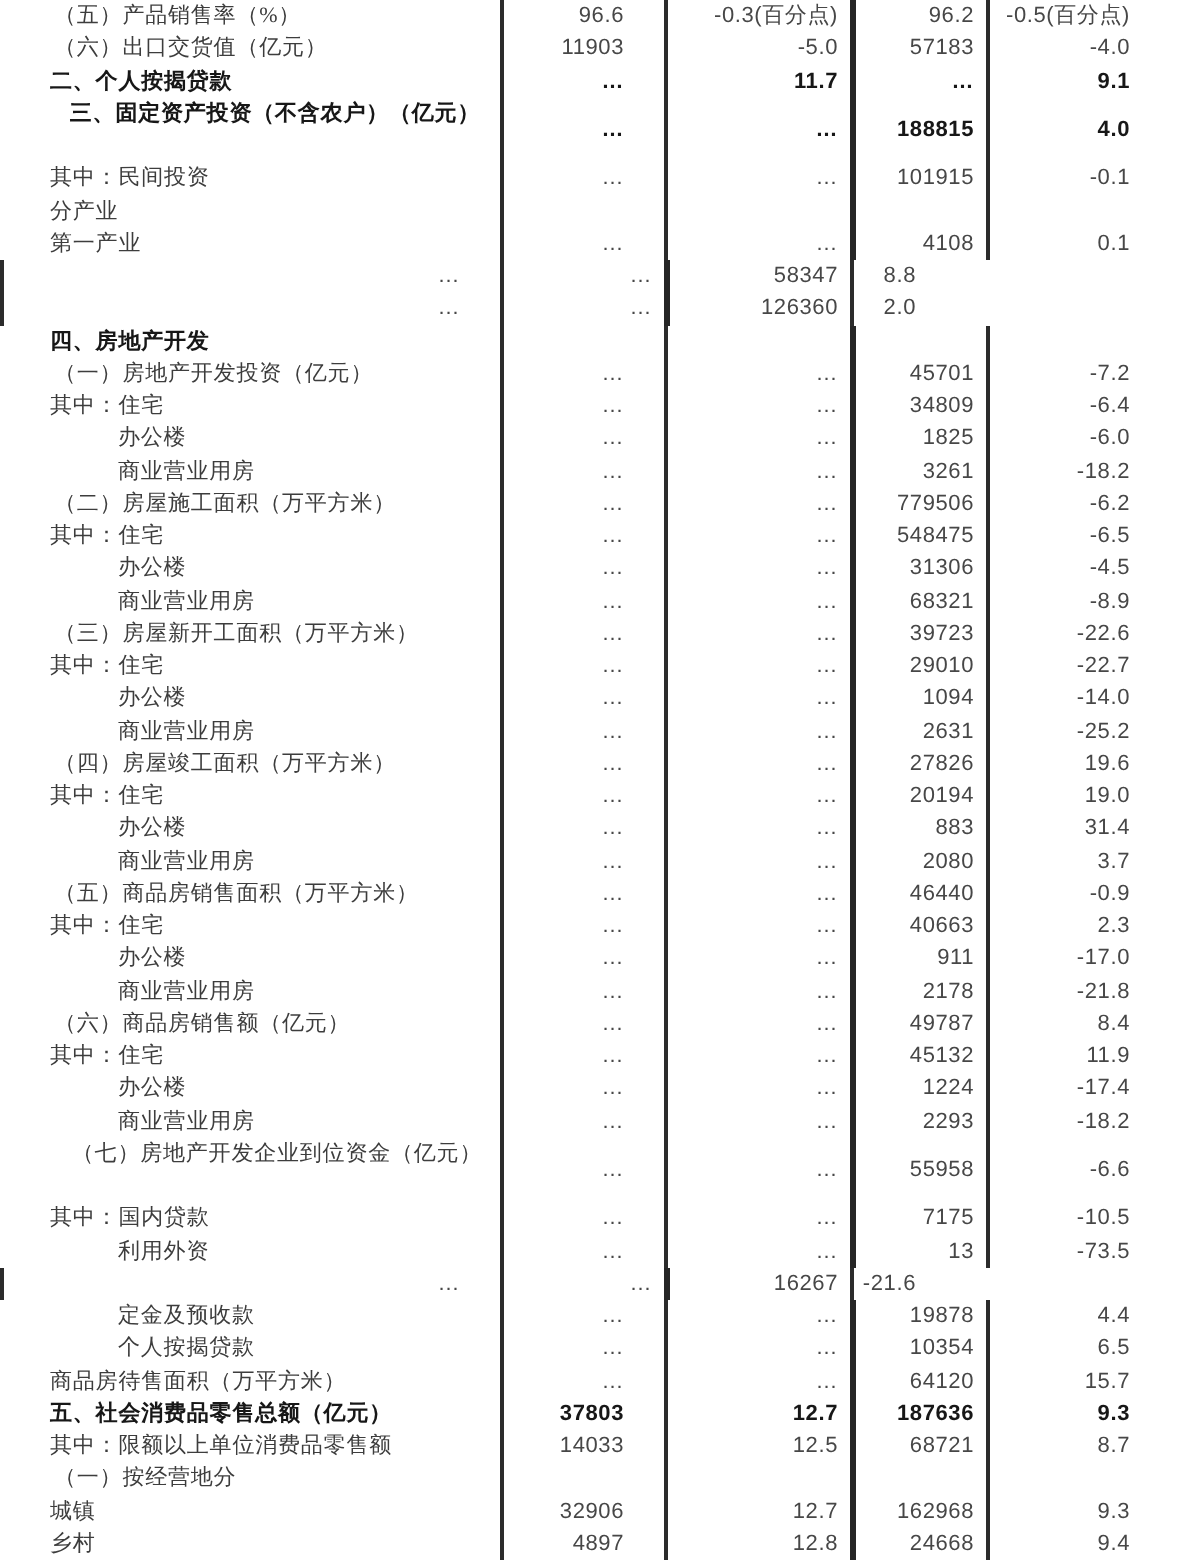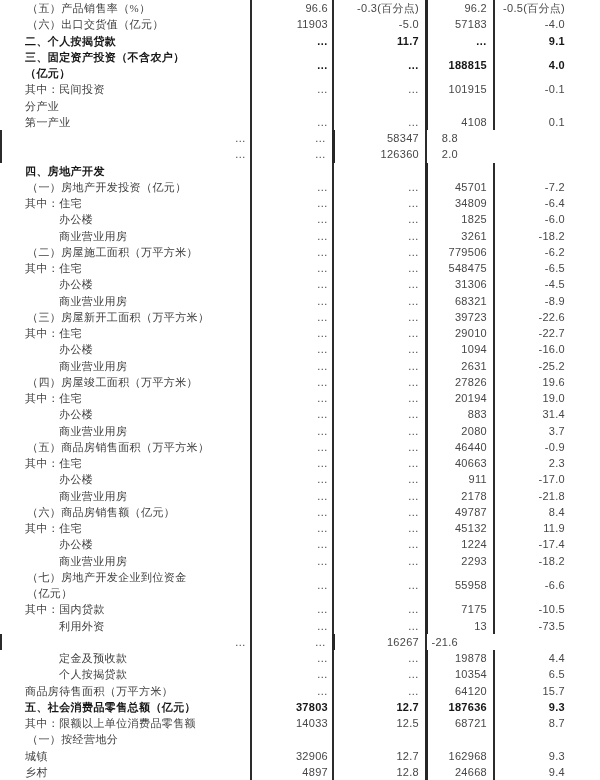--- a/index.html
+++ b/index.html
@@ -32,36 +32,35 @@
     overflow: hidden;
     line-height: 16.25px;
   }
   .label {
     font-size: 11px;
     color: #3d3d3d;
     white-space: nowrap;
     letter-spacing: 0.4px;
   }
   .two-line .label {
-    flex-direction: column;
     align-items: flex-start;
     justify-content: center;
   }
   .indent-a { padding-left: 25px; }
   .indent-b { padding-left: 27px; }
   .indent-c { padding-left: 59px; }
   .num {
     font-family: "Liberation Sans", sans-serif;
     font-size: 11px;
     color: #474747;
     justify-content: flex-end;
     white-space: nowrap;
     letter-spacing: 0.3px;
   }
-  .c2 { border-left: 2px solid #2b2b2b; padding-right: 4px; }
+  .c2 { border-left: 2px solid #2b2b2b; padding-right: 20px; }
   .c3 { border-left: 2px solid #2b2b2b; padding-right: 6px; justify-content: flex-end; }
   .c4 { border-left: 3px solid #262626; padding-right: 6px; }
   .c5 { border-left: 2px solid #2b2b2b; padding-right: 35px; }
   .row.bold .label,
   .row.bold .num {
     font-weight: bold;
     color: #171717;
   }
 </style>
 </head>
@@ -410,21 +409,21 @@
       <div class="cell num c2">
         <span>…</span>
       </div>
       <div class="cell num c3">
         <span>…</span>
       </div>
       <div class="cell num c4">
         <span>1094</span>
       </div>
       <div class="cell num c5">
-        <span>-16.0</span>
+        <span>-14.0</span>
       </div>
     </div>
     <div class="row">
       <div class="cell label indent-c">
         <span>商业营业用房</span>
       </div>
       <div class="cell num c2">
         <span>…</span>
       </div>
       <div class="cell num c3">

